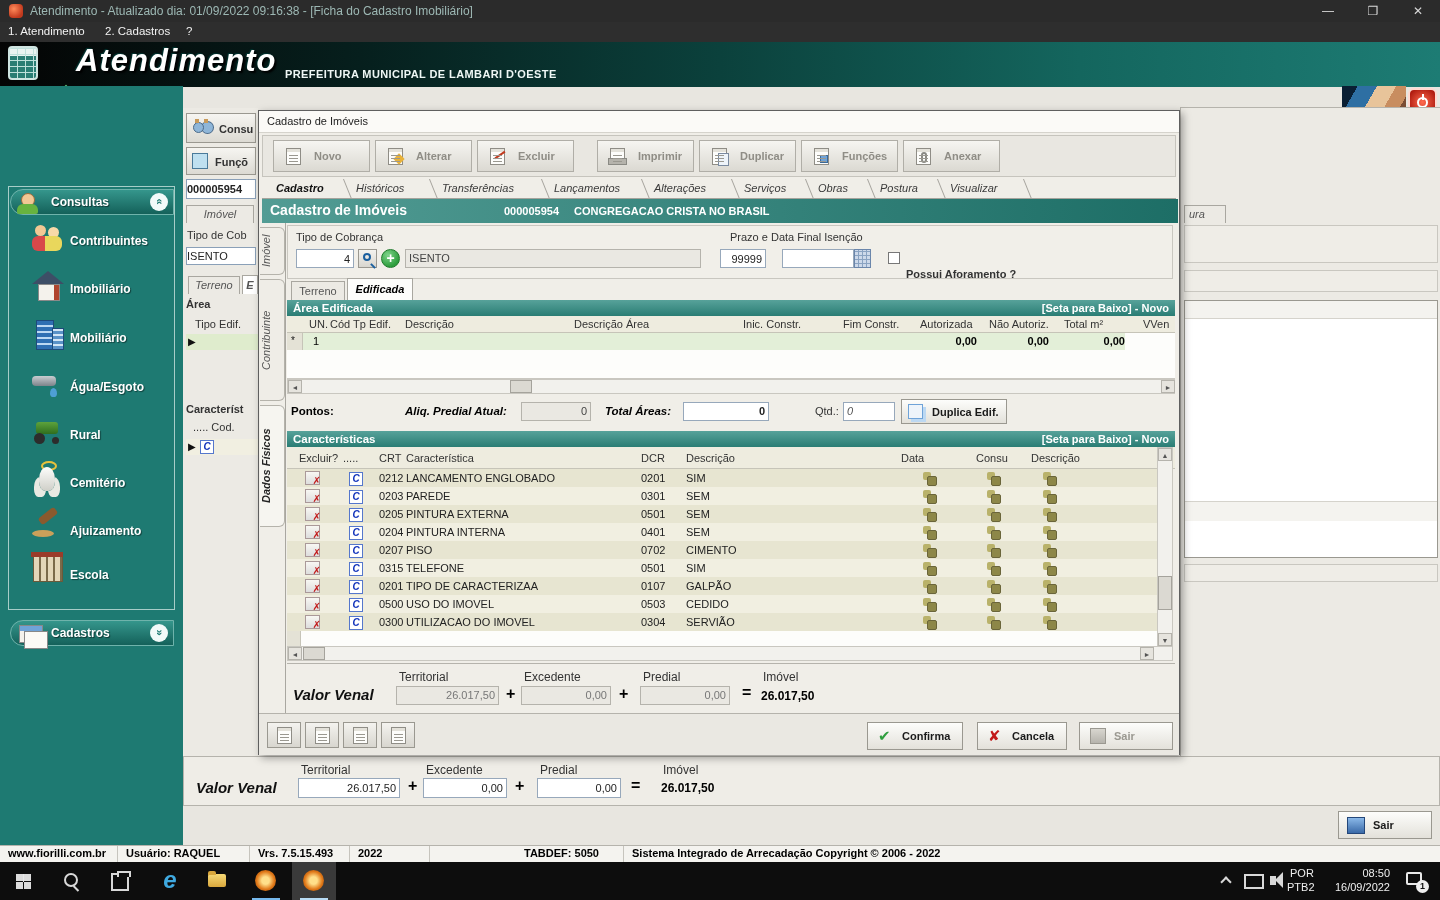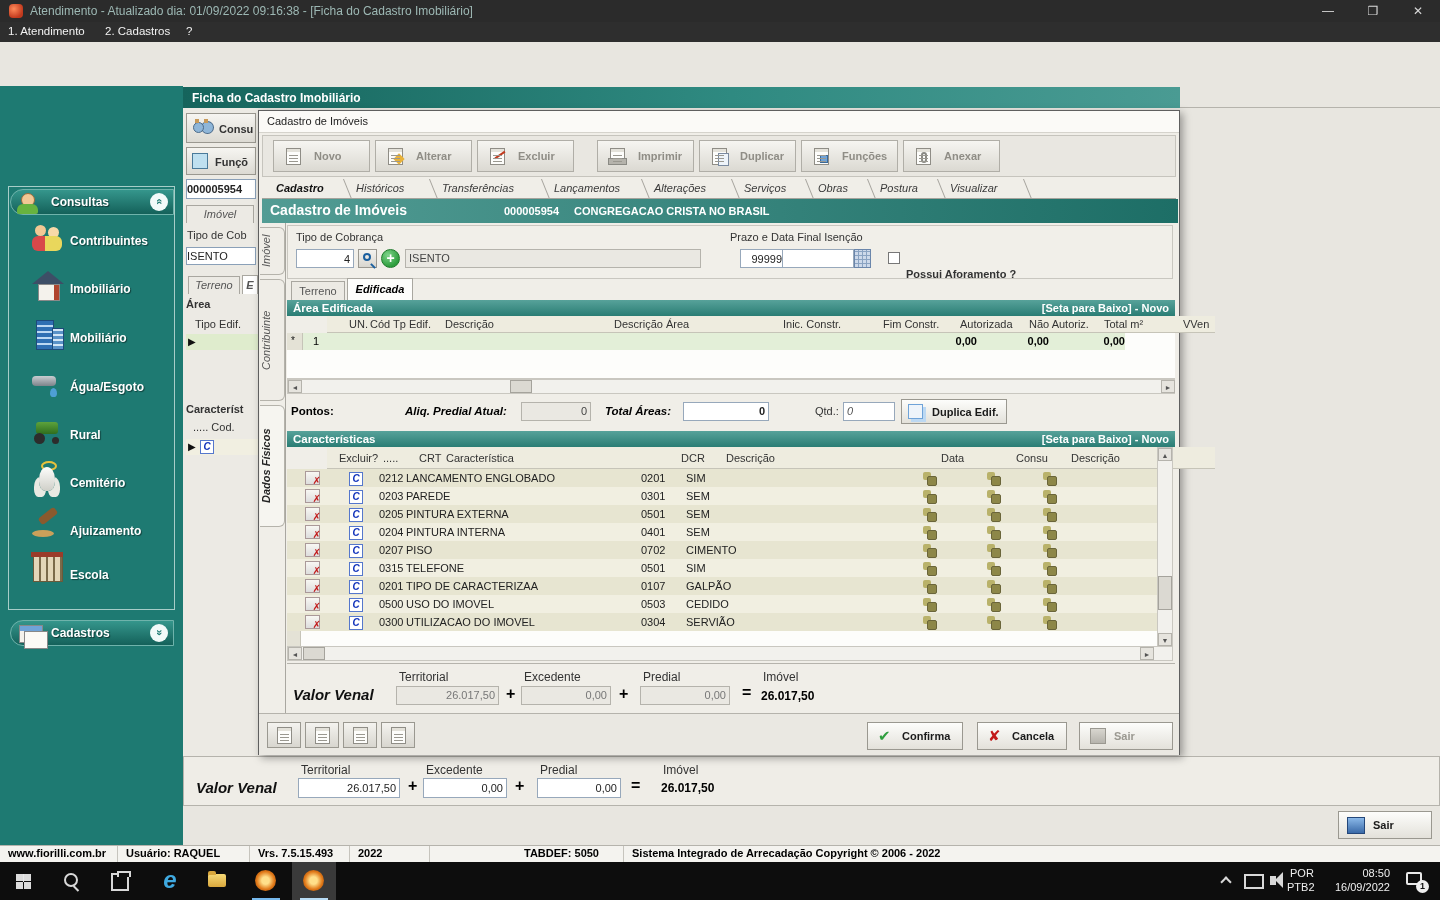--- a/index.html
+++ b/index.html
@@ -112,21 +112,21 @@
   .mag { position:absolute; left:4px; top:3px; width:8px; height:8px; border:2px solid #1a5f9e; border-radius:50%; }
   .mag::after { content:""; position:absolute; left:7px; top:8px; width:2px; height:6px; background:#1a5f9e; transform:rotate(-45deg); }
   .plus-btn { border-radius:50%; background:radial-gradient(circle at 35% 30%, #7ed48a, #2e9e3e 70%); border:1px solid #1d7a2a;
      color:#fff; font-weight:bold; font-size:14px; text-align:center; line-height:17px; }
   .calc-btn { background:#cdd9ea; border:1px solid #6b86ab;
      background-image:repeating-linear-gradient(0deg,transparent 0 3px,#8aa3c2 3px 4px),repeating-linear-gradient(90deg,transparent 0 3px,#8aa3c2 3px 4px); }
   .chk { background:#fff; border:1px solid #777; }
   .sec-hdr { background:linear-gradient(180deg,#57a29a,#2a7d74); color:#fff; font-weight:bold; font-size:11.5px; }
   .sec-hdr .lt { position:absolute; left:6px; top:2px; }
   .sec-hdr .rt { position:absolute; right:6px; top:2px; font-size:11px; }
-  .grid-hdr { background:#eeecdf; border-bottom:1px solid #c6c4b8; font-size:11px; color:#333;margin-left:40px; }
+  .grid-hdr { background:#eeecdf; border-bottom:1px solid #c6c4b8; font-size:11px; color:#333; }
   .grid-hdr span { position:absolute; top:2px; white-space:nowrap; }
   .gutter { background:#e4e2d6; border-right:1px solid #c6c4b8; }
   .scroll { background:#f2f1ed; border:1px solid #c9c7c0; }
   .sc-btn { position:absolute; background:#e6e4de; border:1px solid #b5b3ac; color:#555; font-size:7px; text-align:center; }
   .sc-thumb { position:absolute; background:#dbd9d2; border:1px solid #a5a39c; }
   .row { position:absolute; left:0; width:870px; height:18px; font-size:11px; color:#222; }
   .row.odd { background:#e7e5d1; }
   .row.even { background:#f1efe1; }
   .row span { position:absolute; top:3px; white-space:nowrap; }
   .del-btn { position:absolute; left:18px; top:2px; width:15px; height:14px; background:linear-gradient(#f8f7f3,#ddd); border:1px solid #a99; color:#c21a1a; font-size:10px; font-weight:bold; text-align:center; line-height:12px; }
@@ -184,20 +184,30 @@
     <div class="winbtn" style="left:1351px"><span>❐</span></div>
     <div class="winbtn" style="left:1396px"><span>✕</span></div>
   </div>
 
   <div id="menubar" class="abs">
     <span style="left:8px">1. Atendimento</span>
     <span style="left:105px">2. Cadastros</span>
     <span style="left:186px">?</span>
   </div>
 
+  <div id="banner" class="abs">
+    <div class="abs calc-ico"></div>
+    <div class="abs emblem"></div>
+    <span class="abs" id="app-name">Atendimento</span>
+    <span class="abs" id="banner-sub">PREFEITURA MUNICIPAL DE LAMBARI D'OESTE</span>
+    <div class="abs photo"></div>
+    <div class="abs power-btn">
+        <div class="power-glyph"></div>
+      </div>
+  </div>
 
   <div id="sidebar" class="abs">
     <div class="frame"></div>
 
     <div class="side-hdr" style="top:103px">
       <div class="s-ico i-headset" style="left:6px;top:2px"></div>
       <span class="lbl">Consultas</span>
       <div class="chev-circle"><span style="display:inline-block;transform:rotate(90deg)">«</span></div>
     </div>
 
@@ -218,23 +228,20 @@
     <div class="s-ico ic-school" style="top:466px"></div>
     <span class="side-item-lbl" style="top:482px">Escola</span>
 
     <div class="side-hdr" style="top:534px">
       <div class="s-ico ic-cards" style="left:4px;top:1px"></div>
       <span class="lbl">Cadastros</span>
       <div class="chev-circle"><span style="display:inline-block;transform:rotate(90deg)">»</span></div>
     </div>
   </div>
 
-  <div id="mdi-caption" class="abs">
-    <span>Ficha do Cadastro Imobiliário</span>
-  </div>
   <div class="abs hline" style="left:1180px;top:107px;width:260px;height:1px"></div>
 
   <div class="abs bgpanel" style="left:183px;top:108px;width:75px;height:648px">
     <div class="abs bgbtn" style="left:3px;top:5px;width:70px;height:30px">
       <div class="abs binoc" style="left:4px;top:4px;width:24px;height:20px"></div>
       <span class="abs" style="left:32px;top:9px">Consu</span>
     </div>
     <div class="abs bgbtn" style="left:3px;top:39px;width:70px;height:28px">
       <div class="abs" style="left:5px;top:5px;width:16px;height:16px;background:#bfe0f0;border:1px solid #4a7a9a"></div>
       <span class="abs" style="left:28px;top:8px">Funçõ</span>
@@ -251,20 +258,30 @@
       <span class="marker" style="position:absolute;left:2px;top:2px">▶</span>
     </div>
     <span class="abs lbl11 bold" style="left:3px;top:295px">Característ</span>
     <span class="abs lbl11" style="left:10px;top:313px">..... Cod.</span>
     <div class="abs" style="left:3px;top:331px;width:72px;height:16px;background:#f1efe1">
       <span class="marker" style="position:absolute;left:2px;top:2px">▶</span>
       <span class="c-badge" style="left:14px;top:1px">C</span>
     </div>
   </div>
 
+  <div class="abs bgpanel" style="left:1180px;top:108px;width:260px;height:648px;border-left:1px solid #b5b3ac">
+    <div class="abs bgtab" style="left:3px;top:97px;width:42px;height:18px;text-align:left;padding-left:4px;line-height:17px"><span>ura</span></div>
+    <div class="abs" style="left:3px;top:117px;width:254px;height:38px;background:#efede7;border:1px solid #c9c7c0"></div>
+    <div class="abs" style="left:3px;top:162px;width:254px;height:22px;background:#efede7;border:1px solid #c9c7c0"></div>
+    <div class="abs" style="left:3px;top:192px;width:254px;height:258px;background:#fff;border:1px solid #9a9890">
+      <div class="abs" style="left:0;top:0;width:252px;height:18px;background:#f4f3ef;border-bottom:1px solid #d5d3cc"></div>
+      <div class="abs" style="left:0;top:200px;width:252px;height:20px;background:#f4f3ef;border-top:1px solid #d5d3cc"></div>
+    </div>
+    <div class="abs" style="left:3px;top:456px;width:254px;height:18px;background:#efede7;border:1px solid #c9c7c0"></div>
+  </div>
 
   <div class="abs" style="left:183px;top:756px;width:1257px;height:50px;background:#efede7;border:1px solid #b5b3ac">
     <span class="abs vv-big" style="left:12px;top:22px">Valor Venal</span>
     <span class="abs vv-lbl" style="left:117px;top:6px">Territorial</span>
     <div class="abs field r" style="left:114px;top:21px;width:102px;height:20px;line-height:18px"><span>26.017,50</span></div>
     <span class="abs bold" style="left:224px;top:20px;font-size:16px">+</span>
     <span class="abs vv-lbl" style="left:242px;top:6px">Excedente</span>
     <div class="abs field r" style="left:239px;top:21px;width:84px;height:20px;line-height:18px"><span>0,00</span></div>
     <span class="abs bold" style="left:331px;top:20px;font-size:16px">+</span>
     <span class="abs vv-lbl" style="left:356px;top:6px">Predial</span>
@@ -372,21 +389,21 @@
 
     <div class="abs panel" style="left:28px;top:114px;width:886px;height:54px">
       <span class="abs lbl11" style="left:8px;top:5px">Tipo de Cobrança</span>
       <input class="abs field r" style="left: 8px; top: 23px; width: 58px; height: 19px;" value="4">
       <div class="abs sq-btn" style="left:70px;top:23px;width:19px;height:19px">
           <div class="mag"></div>
         </div>
       <div class="abs plus-btn" style="left:93px;top:23px;width:19px;height:19px"><span>+</span></div>
       <div class="abs field ro" style="left:117px;top:23px;width:296px;height:19px;line-height:17px"><span>ISENTO</span></div>
       <span class="abs lbl11" style="left:442px;top:5px">Prazo e Data Final Isenção</span>
-      <input class="abs field r" style="left: 452px; top: 23px; width: 46px; height: 19px;" value="99999">
+      <input class="abs field r" style="left: 432px; top: 23px; width: 46px; height: 19px;" value="99999">
       <input class="abs field" style="left: 494px; top: 23px; width: 72px; height: 19px;" value="">
       <div class="abs calc-btn" style="left:566px;top:23px;width:17px;height:19px"></div>
       <div class="abs chk" style="left:600px;top:26px;width:12px;height:12px"></div>
       <span class="abs lbl11 bold" style="left:618px;top:42px">Possui Aforamento ?</span>
     </div>
 
     <div class="abs bgtab" style="left:32px;top:170px;width:54px;height:19px;text-align:center;line-height:18px;font-style:normal"><span>Terreno</span></div>
     <div class="abs bold it" style="left:88px;top:167px;width:66px;height:22px;background:#fdfdfb;border:1px solid #a9a7a0;border-bottom:none;text-align:center;line-height:20px;font-size:11px"><span>Edificada</span></div>
 
     <div class="abs sec-hdr" style="left:28px;top:189px;width:888px;height:16px">

